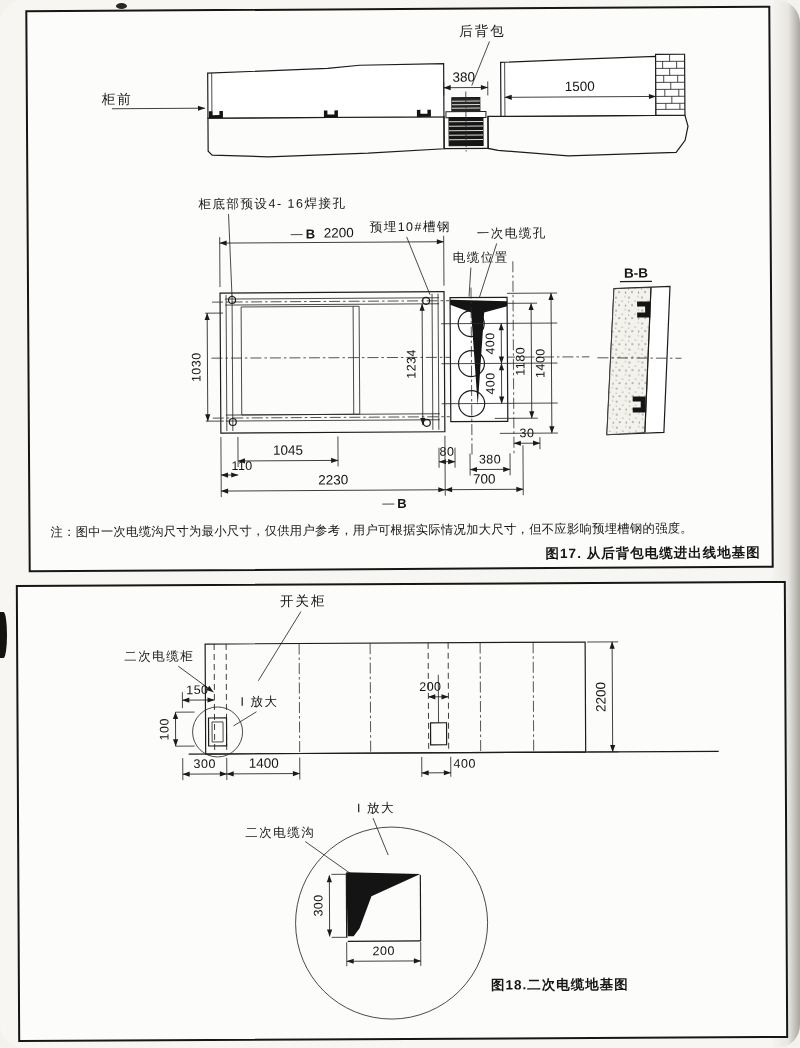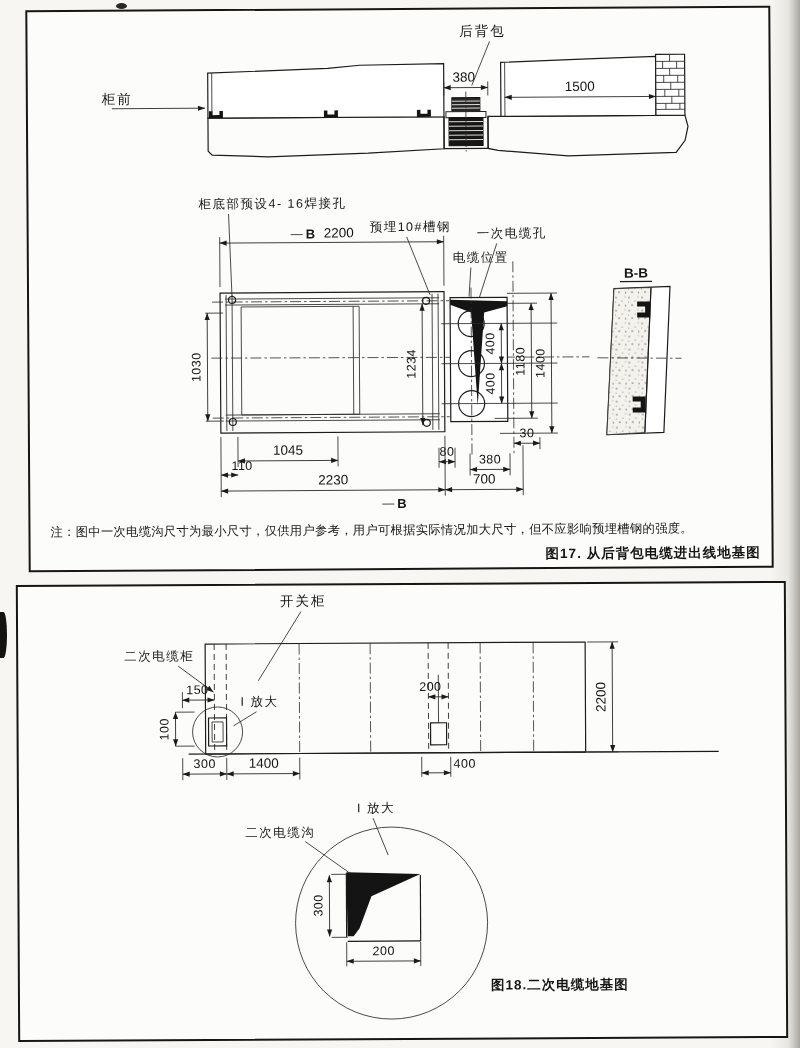--- a/index.html
+++ b/index.html
@@ -1,21 +1,21 @@
 <!DOCTYPE html>
 <html><head>
 <meta charset="utf-8">
 <style>
   html,body{margin:0;padding:0;}
   body{
     width:800px;height:1048px;position:relative;overflow:hidden;
     background:#f3f2ed;
     font-family:"Liberation Sans","DejaVu Sans",sans-serif;
   }
-  .page{position:absolute;inset:0;background:linear-gradient(to right,#f7f6f2 0px,#f7f6f2 770px,#e9e7e2 788px,#a9a6a0 800px);}
+  .page{position:absolute;inset:0;background:linear-gradient(to right,#f7f6f2 0px,#f7f6f2 770px,#e9e7e2 788px,#a9a6a0 800px);border-radius:23px;}
   .frame{position:absolute;background:#fcfcfa;border:2px solid #161616;box-sizing:border-box;}
   #frame17{left:27px;top:8px;width:745px;height:562px;transform:rotate(-0.35deg);}
   #frame18{left:17px;top:583px;width:770px;height:457px;border-width:2.5px;transform:rotate(-0.3deg);}
   svg{display:block;}
   
   .ln   {stroke:#1c1c1c;stroke-width:1.2;fill:none;}
   .lnw  {stroke:#1c1c1c;stroke-width:1.2;fill:#ffffff;}
   .thin {stroke:#2a2a2a;stroke-width:0.85;fill:none;}
   .dim  {stroke:#2a2a2a;stroke-width:0.9;fill:none;}
   .cl   {stroke:#2a2a2a;stroke-width:0.8;fill:none;stroke-dasharray:11 3 2.5 3;}

